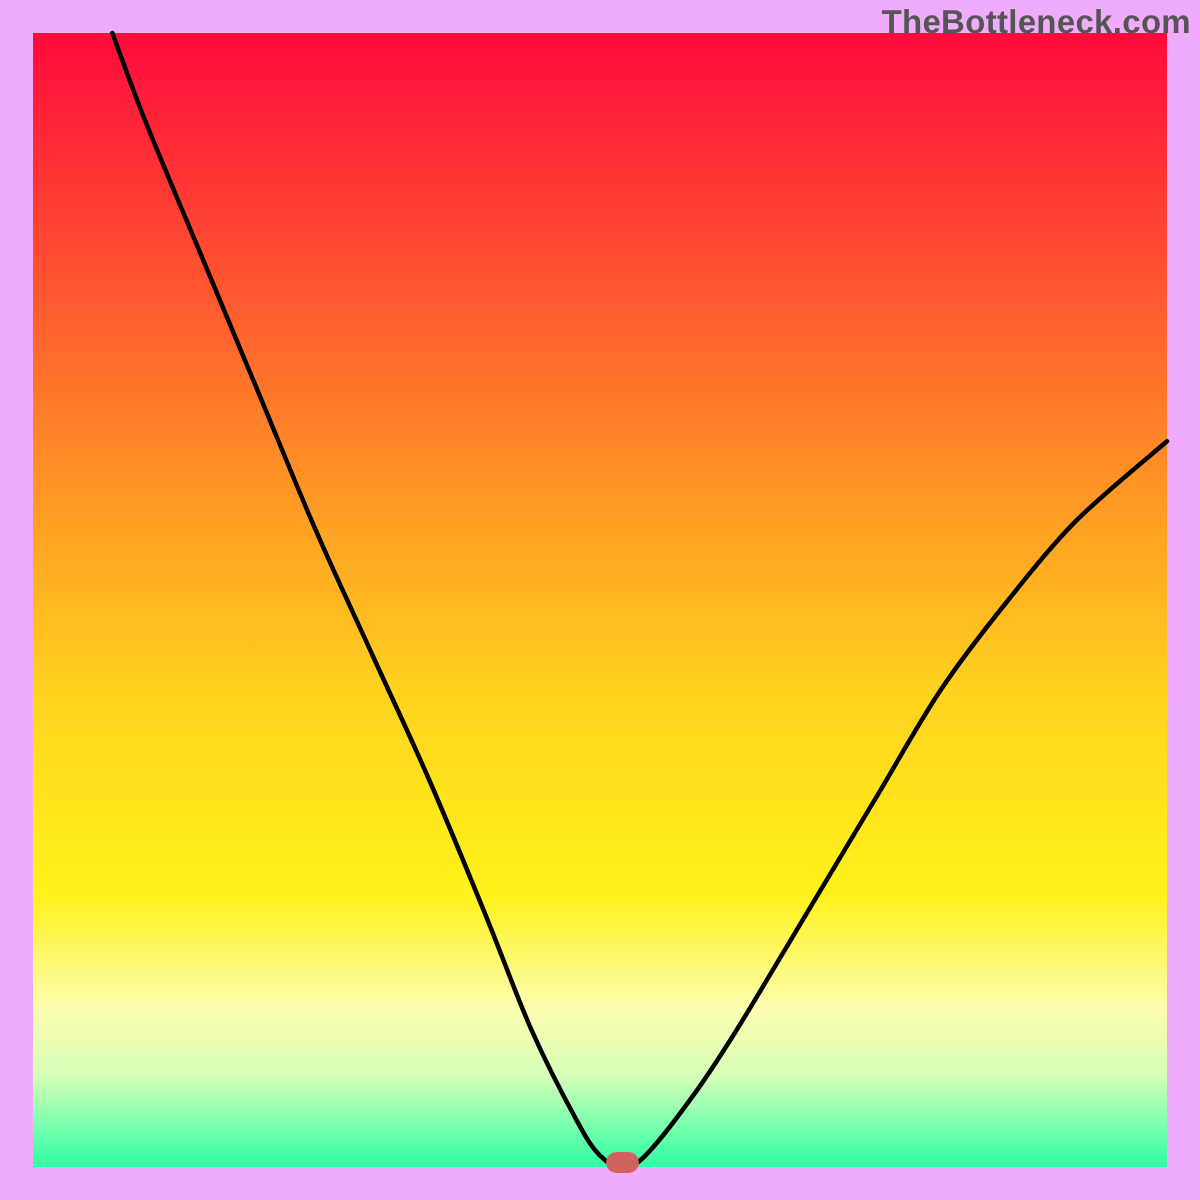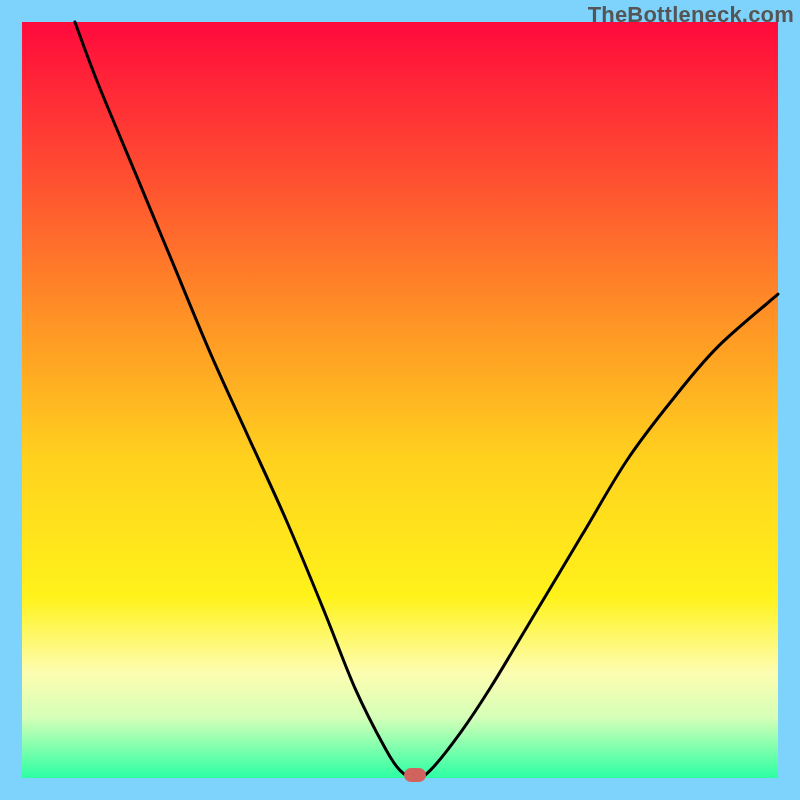--- a/index.html
+++ b/index.html
@@ -1,17 +1,17 @@
 <!DOCTYPE html>
 <html><head>
 <meta charset="utf-8">
 <style>
   * { margin: 0; padding: 0; box-sizing: border-box; }
   html, body { width: 800px; height: 800px; overflow: hidden; }
-  .chart-container { position: relative; width: 800px; height: 800px; background: #7dd3fc; }
+  .chart-container { position: relative; width: 800px; height: 800px; background: #f0abfc; }
   .plot-area {
     position: absolute;
     left: 22px; top: 22px;
     width: 756px; height: 756px;
     background: linear-gradient(to bottom,
       #ff0a3c 0%,
       #ff5430 22%,
       #ff9525 40%,
       #ffd21e 58%,
       #fff21a 76%,

